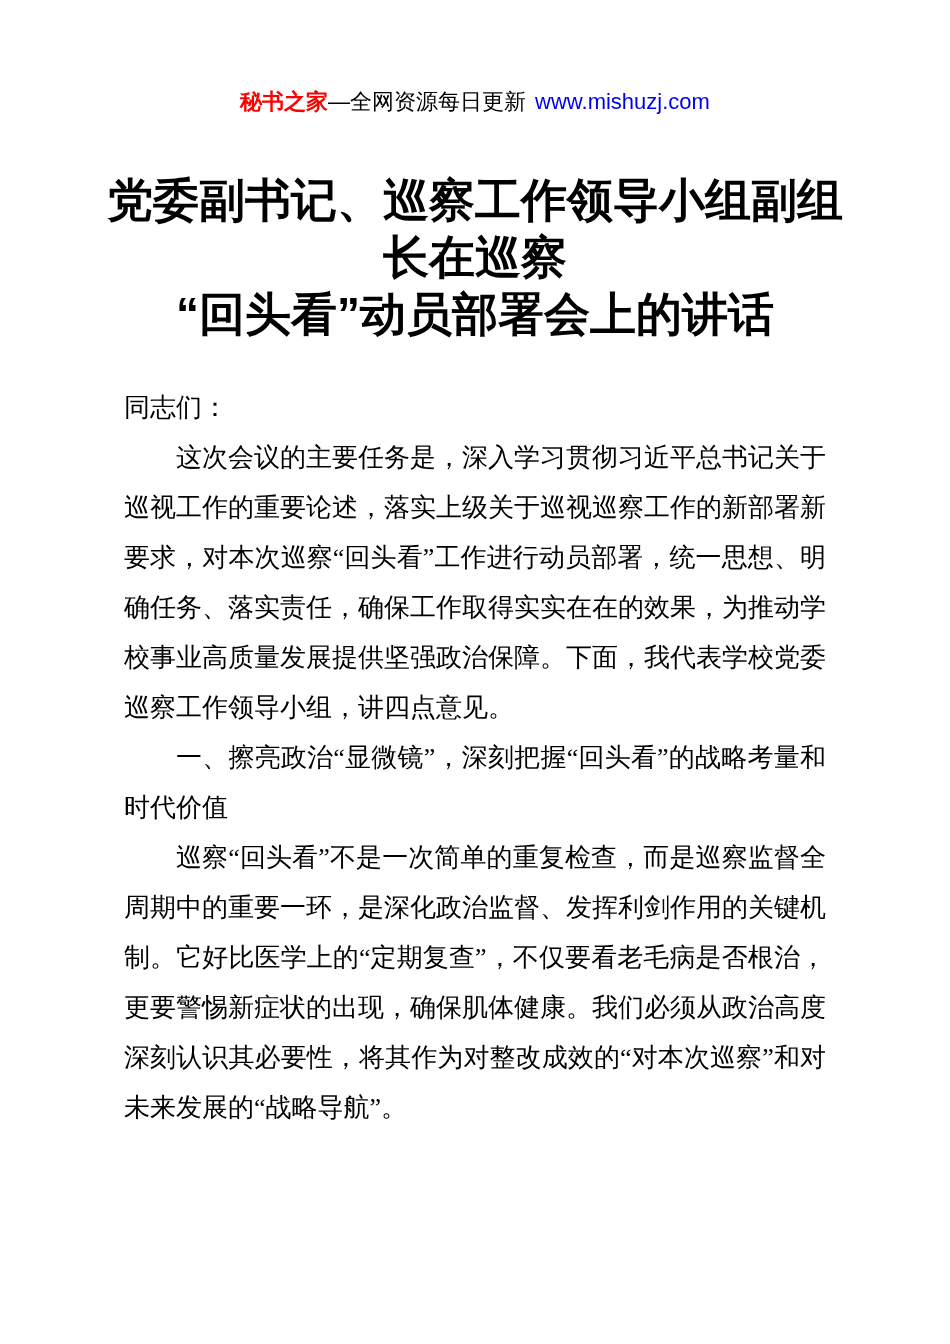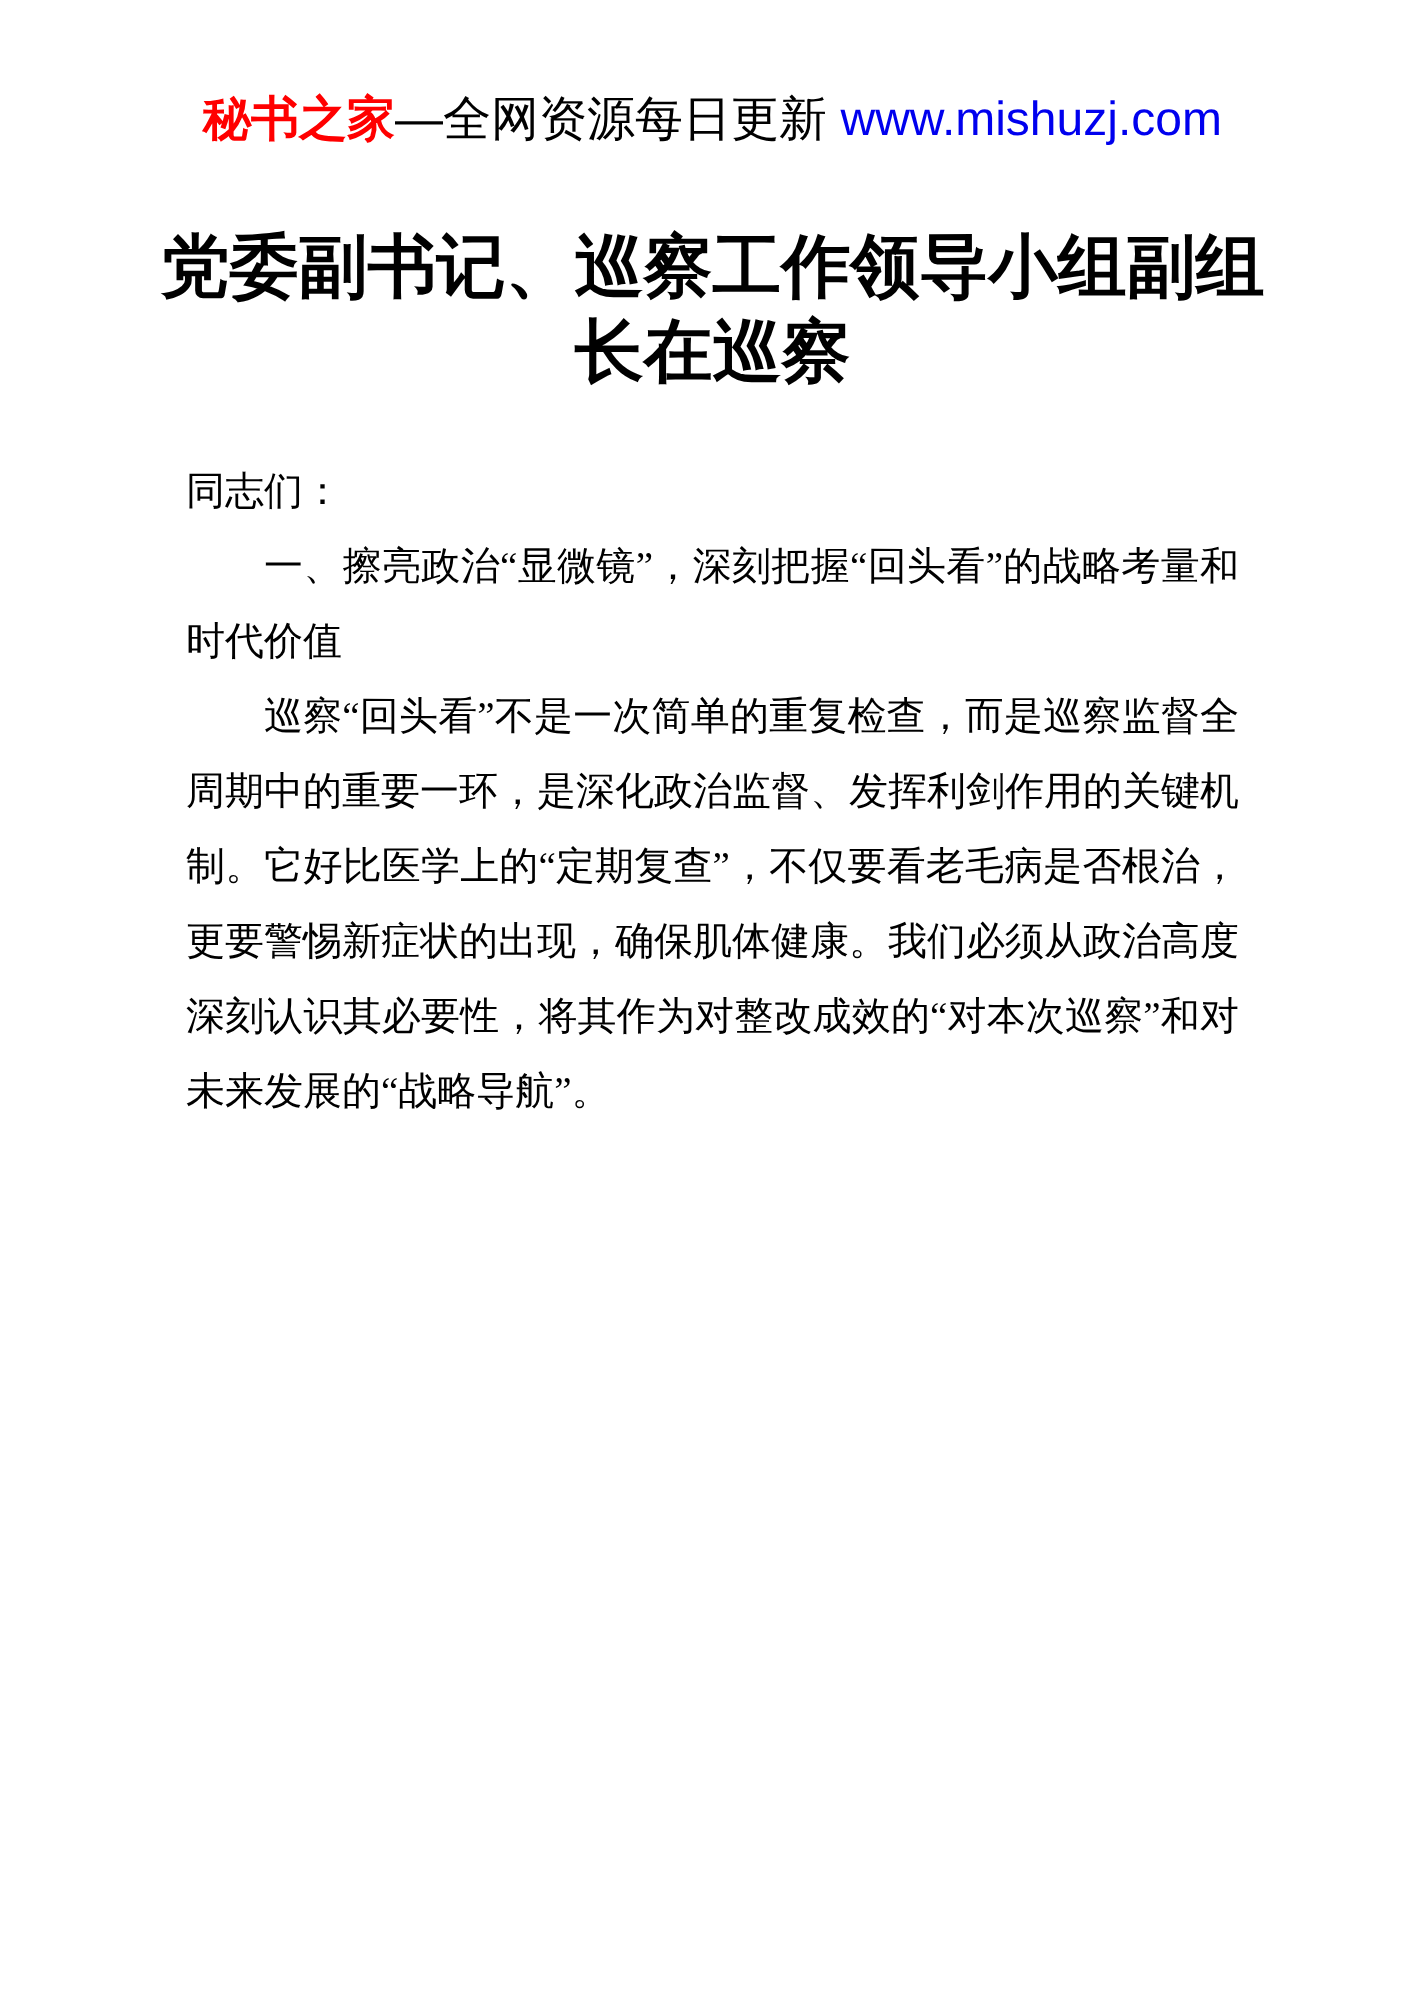--- a/index.html
+++ b/index.html
@@ -8,23 +8,23 @@
     position: relative;
     width: 950px;
     height: 1344px;
     margin: 0 auto;
     background: #ffffff;
     color: #000000;
     font-family: "Liberation Sans", sans-serif;
     overflow: hidden;
   }
   .site-header {
-    padding-top: 61px;
+    padding-top: 84px;
     text-align: center;
-    font-size: 32px;
+    font-size: 22px;
     line-height: 36px;
     white-space: nowrap;
   }
   .site-header .brand {
     color: #ff0000;
     font-weight: bold;
   }
   .site-header .tagline {
     color: #000000;
   }
@@ -60,21 +60,23 @@
 <body>
 
 <div class="page">
 
   <div class="site-header">
     <span class="brand">秘书之家</span><span class="tagline">—全网资源每日更新</span><a class="url" href="#">www.mishuzj.com</a>
   </div>
 
   <h1 class="doc-title">
     <span class="tline">党委副书记、巡察工作领导小组副组长在巡察</span>
+    <span class="tline">“回头看”动员部署会上的讲话</span>
   </h1>
 
   <div class="doc-body">
     <p class="no-indent">同志们：</p>
+    <p>这次会议的主要任务是，深入学习贯彻习近平总书记关于巡视工作的重要论述，落实上级关于巡视巡察工作的新部署新要求，对本次巡察“回头看”工作进行动员部署，统一思想、明确任务、落实责任，确保工作取得实实在在的效果，为推动学校事业高质量发展提供坚强政治保障。下面，我代表学校党委巡察工作领导小组，讲四点意见。</p>
     <p>一、擦亮政治“显微镜”，深刻把握“回头看”的战略考量和时代价值</p>
     <p>巡察“回头看”不是一次简单的重复检查，而是巡察监督全周期中的重要一环，是深化政治监督、发挥利剑作用的关键机制。它好比医学上的“定期复查”，不仅要看老毛病是否根治，更要警惕新症状的出现，确保肌体健康。我们必须从政治高度深刻认识其必要性，将其作为对整改成效的“对本次巡察”和对未来发展的“战略导航”。</p>
   </div>
 
 </div>
 
 </body></html>

